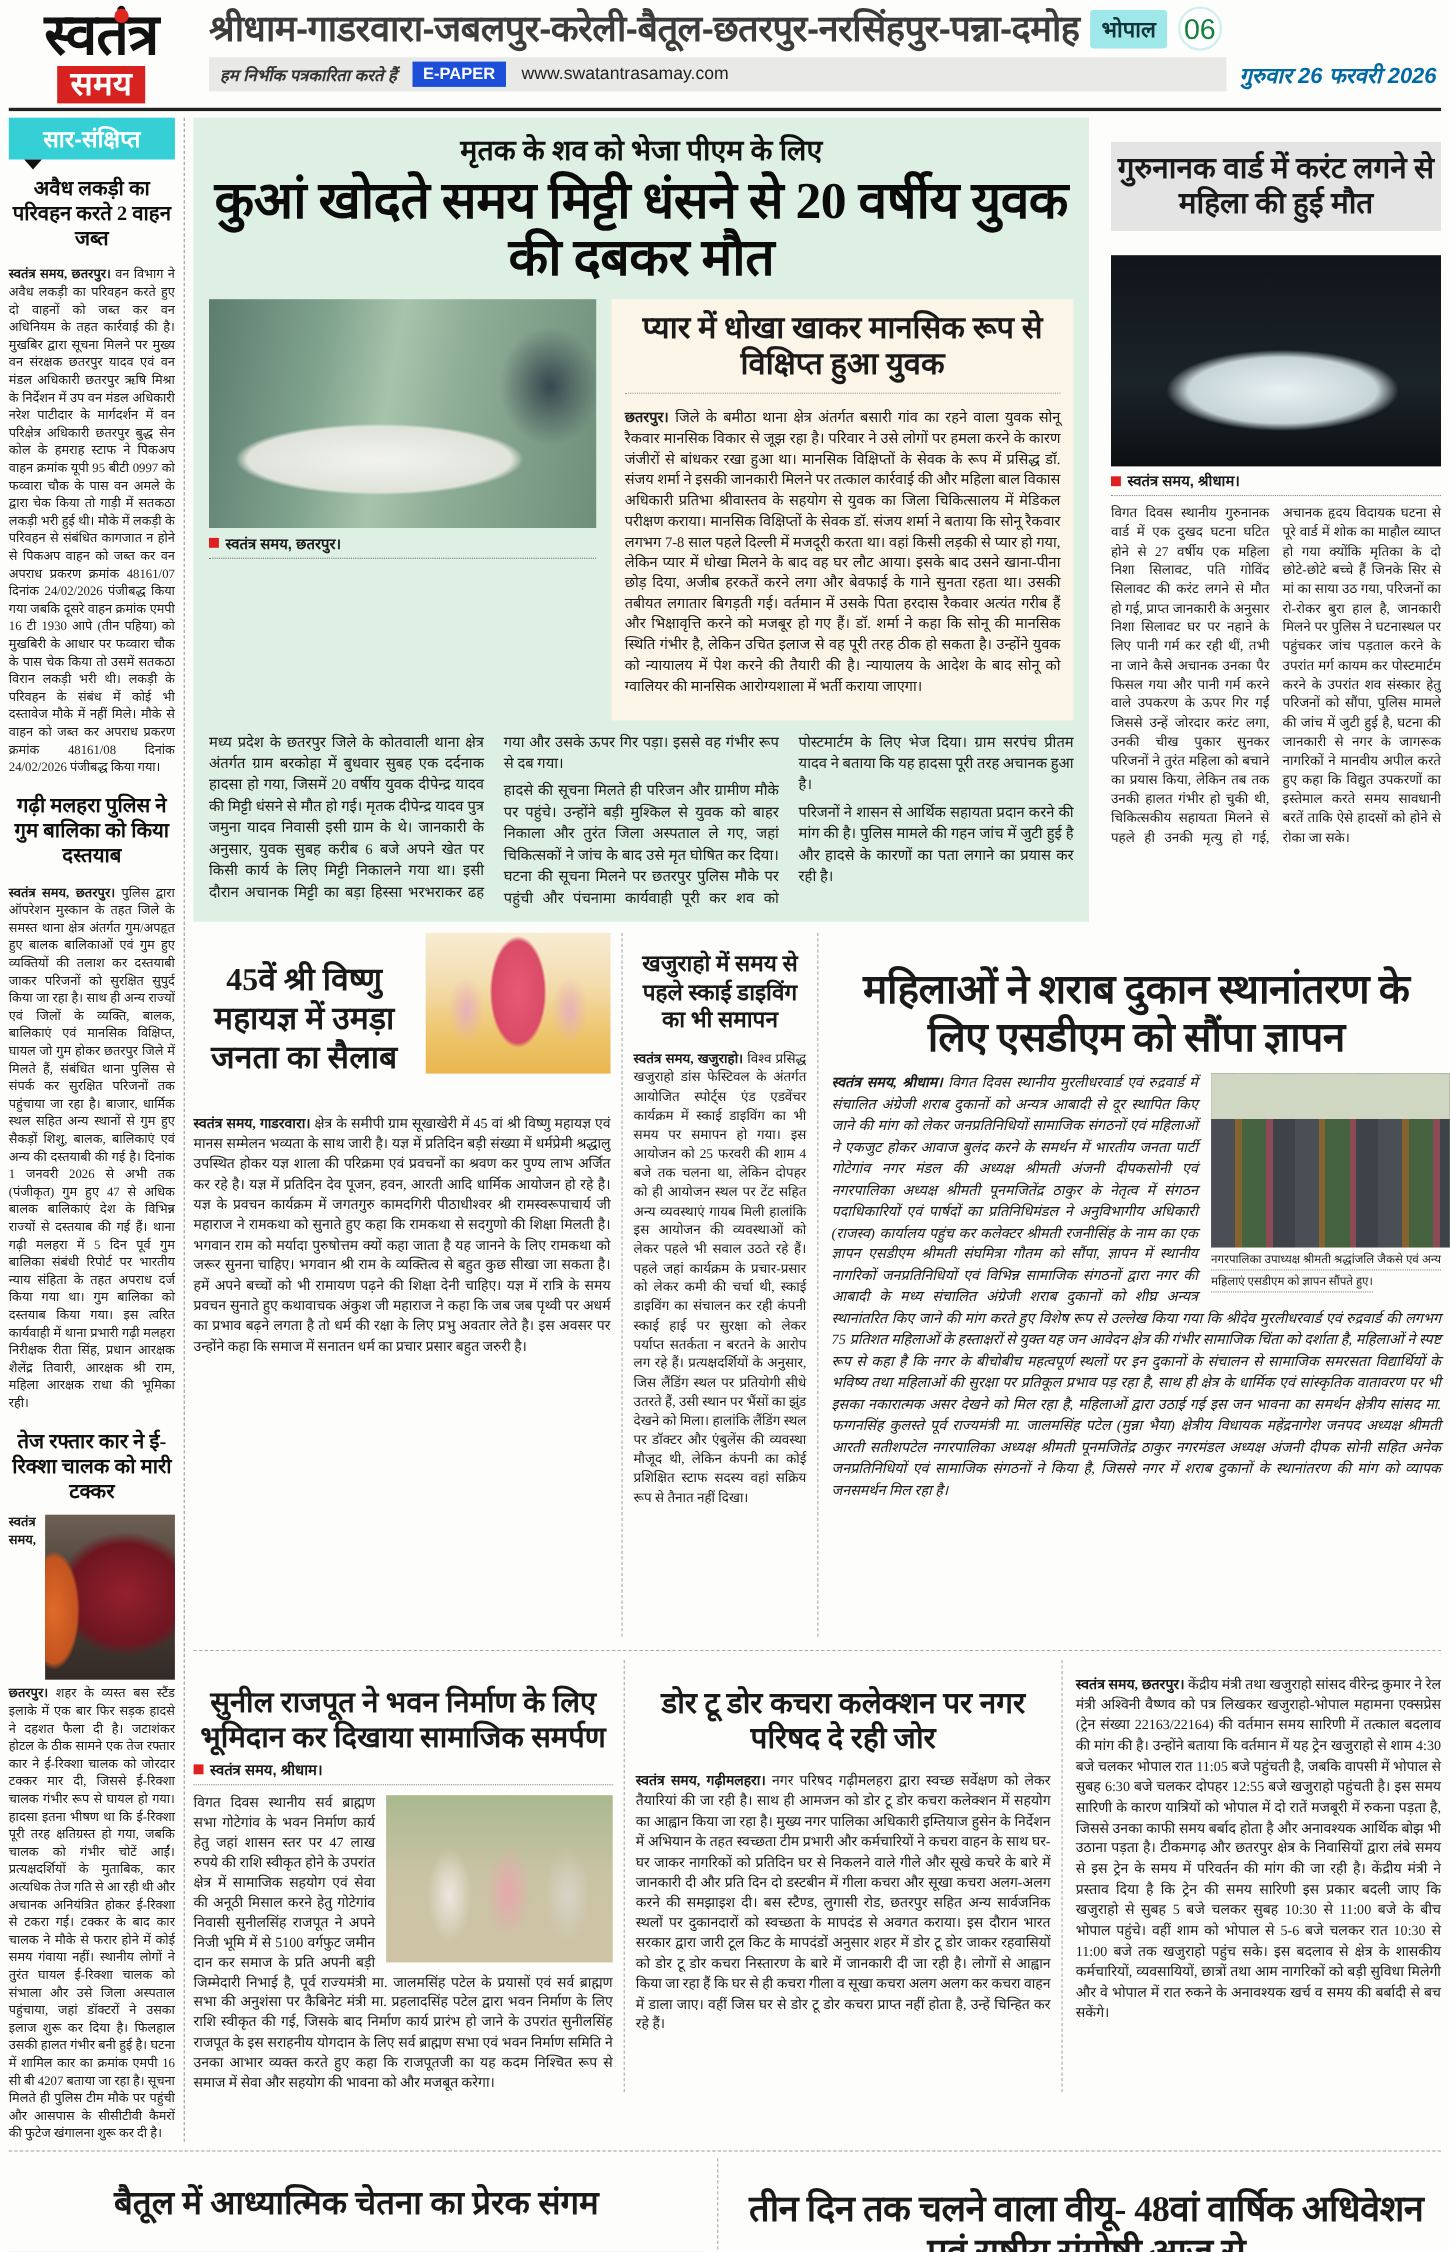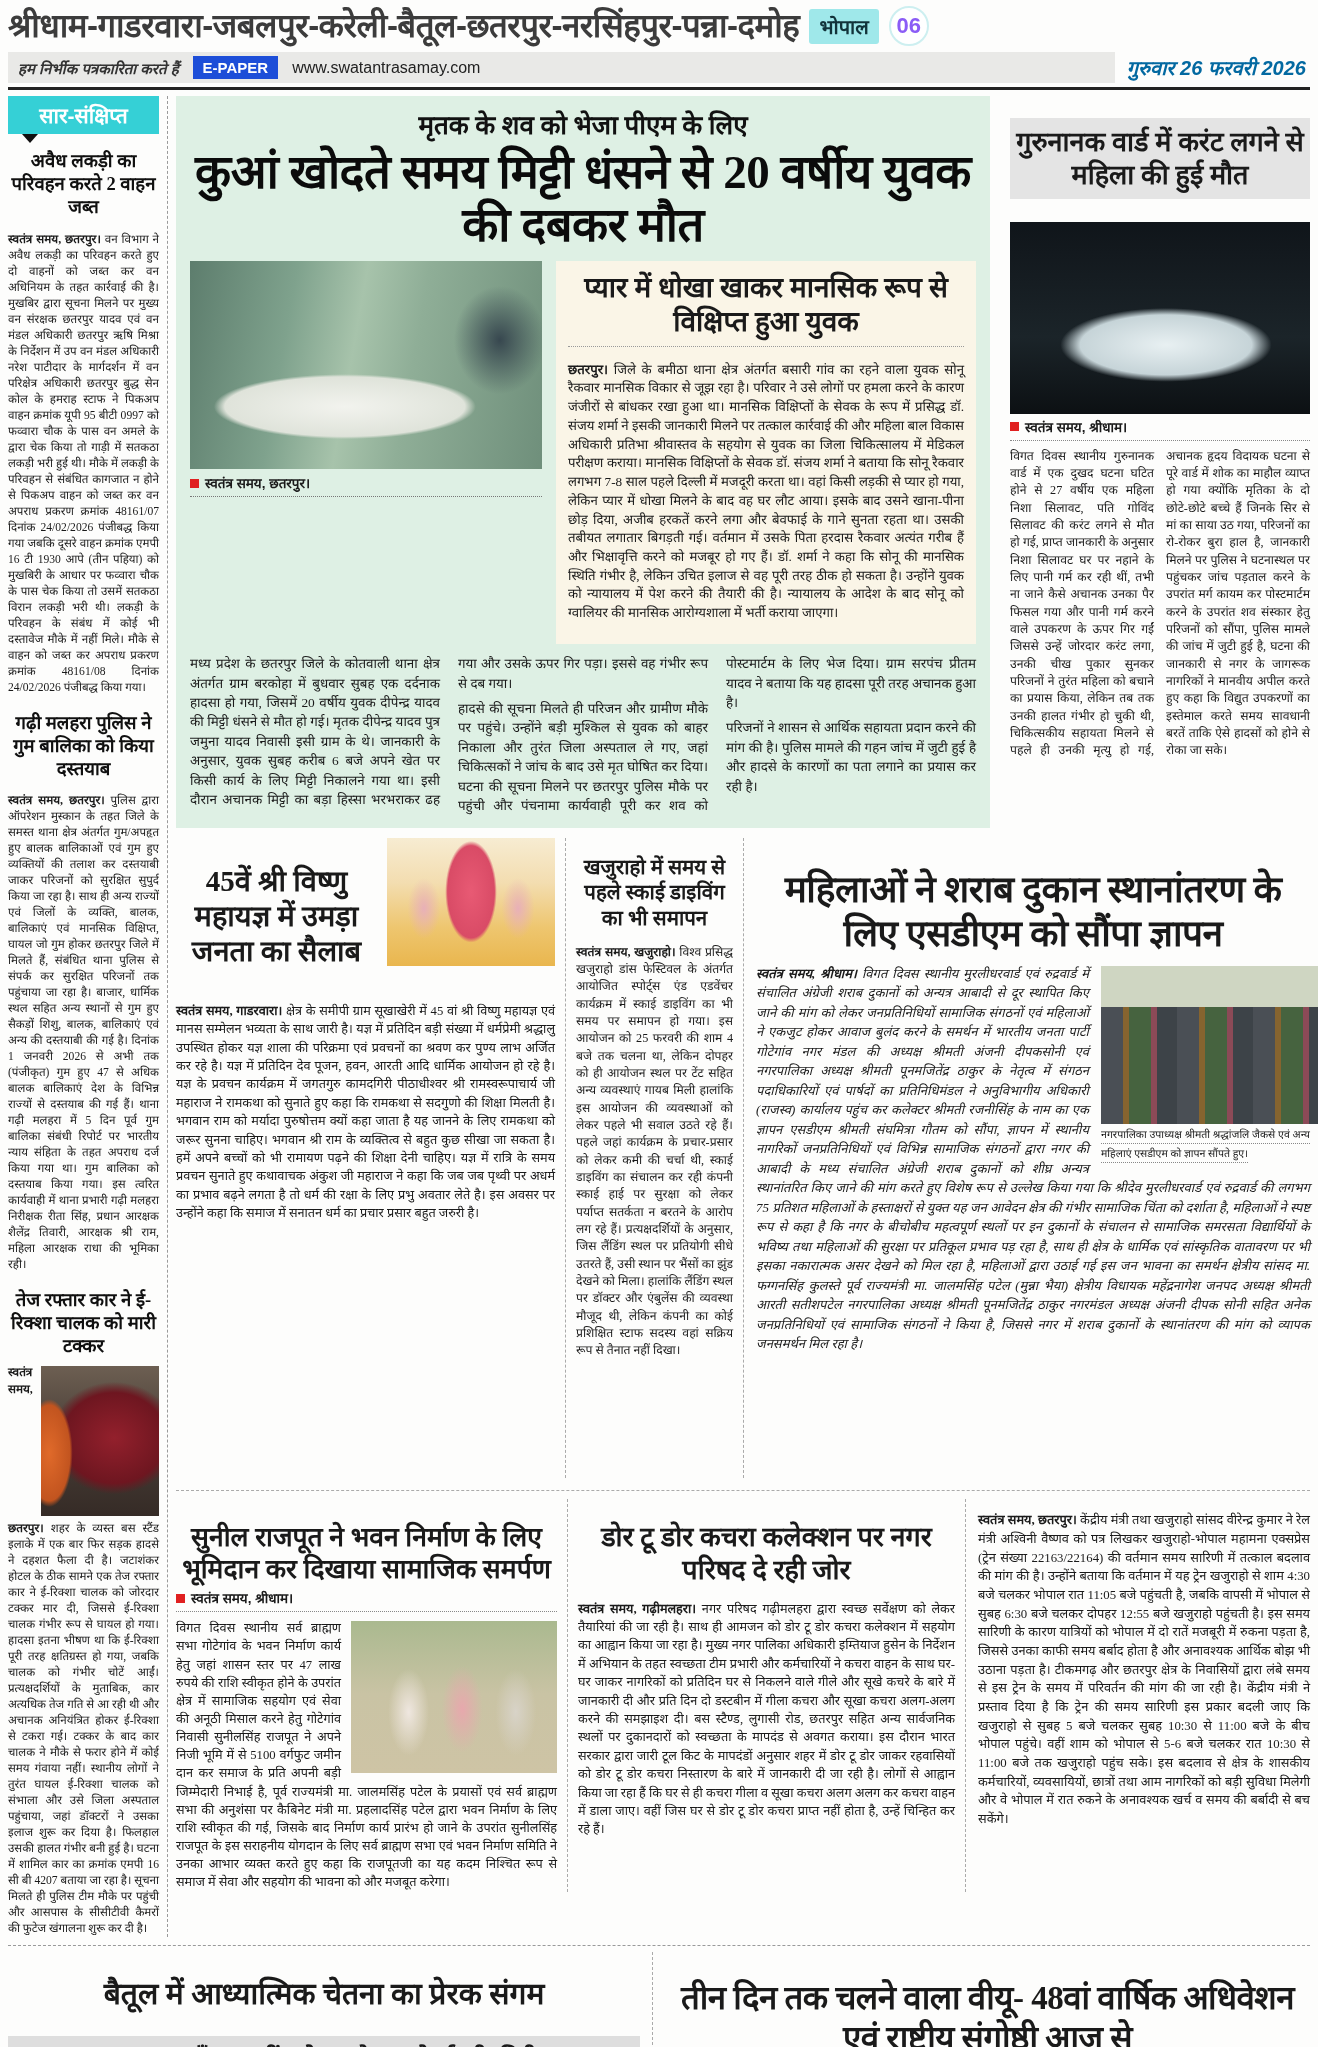--- a/index.html
+++ b/index.html
@@ -12,22 +12,22 @@
   .masthead{display:flex;align-items:flex-start;gap:14px;border-bottom:3px solid #222;padding-bottom:4px;}
   .logo-block{width:168px;flex:0 0 auto;text-align:center;position:relative;}
   .logo-top{font-size:52px;font-weight:bold;color:#111;line-height:1.0;letter-spacing:-1px;}
   .logo-dot{position:absolute;top:2px;left:96px;width:13px;height:13px;border-radius:50%;background:#e02823;}
   .logo-bottom{display:inline-block;background:#d8221f;color:#fff;font-weight:bold;font-size:30px;line-height:1.05;
                padding:1px 12px;margin-top:2px;}
   .mast-right{flex:1;}
   .cities-row{display:flex;align-items:center;gap:10px;}
   .cities{font-size:33px;font-weight:bold;color:#3c3c3c;line-height:1.1;letter-spacing:-0.5px;white-space:nowrap;}
   .edition-badge{background:#9fe8ea;color:#12333a;font-weight:bold;font-size:20px;padding:4px 10px;border-radius:3px;}
-  .page-num{width:40px;height:40px;border-radius:50%;background:#fff;border:2px solid #cdeff0;color:#8b5cf6;
-            font-weight:bold;font-size:22px;display:flex;align-items:center;justify-content:center;flex:0 0 auto;}
+  .page-num{width:40px;height:40px;border-radius:50%;background:#fff;border:2px solid #cdeff0;color:#15803d;
+            font-weight:normal;font-size:26px;display:flex;align-items:center;justify-content:center;flex:0 0 auto;}
   .strip-row{display:flex;align-items:center;margin-top:6px;gap:12px;}
   .grey-strip{flex:1;background:#e9e9e7;display:flex;align-items:center;gap:14px;padding:4px 10px;min-height:30px;}
   .tagline{font-style:italic;font-weight:bold;font-size:15px;color:#333;}
   .epaper-badge{background:#1d4ed8;color:#ffffff;font-weight:bold;font-size:15px;padding:3px 10px;}
   .website{font-size:16px;color:#222;}
   .mast-date{font-weight:bold;font-size:20px;color:#0369a1;white-space:nowrap;padding-right:4px;font-style:italic;}
 
   
   .top-zone{display:flex;margin-top:6px;}
   .sidebar{width:160px;flex:0 0 auto;border-right:1px dashed #9a9a9a;padding:0 8px 0 0;}
@@ -133,20 +133,25 @@
 
   .byline-row{display:flex;align-items:center;gap:6px;font-weight:bold;font-size:13.5px;
               border-bottom:1px dotted #888;padding-bottom:4px;margin:4px 0 7px 0;}
 </style>
 </head>
 <body>
 
 <div class="page">
 
   <header class="masthead sans">
+    <div class="logo-block">
+      <span class="logo-dot"></span>
+      <div class="logo-top">स्वतंत्र</div>
+      <div class="logo-bottom">समय</div>
+    </div>
     <div class="mast-right">
       <div class="cities-row">
         <div class="cities">श्रीधाम-गाडरवारा-जबलपुर-करेली-बैतूल-छतरपुर-नरसिंहपुर-पन्ना-दमोह</div>
         <div class="edition-badge">भोपाल</div>
         <div class="page-num">06</div>
       </div>
       <div class="strip-row">
         <div class="grey-strip">
           <span class="tagline">हम निर्भीक पत्रकारिता करते हैं</span>
           <span class="epaper-badge">E-PAPER</span>

